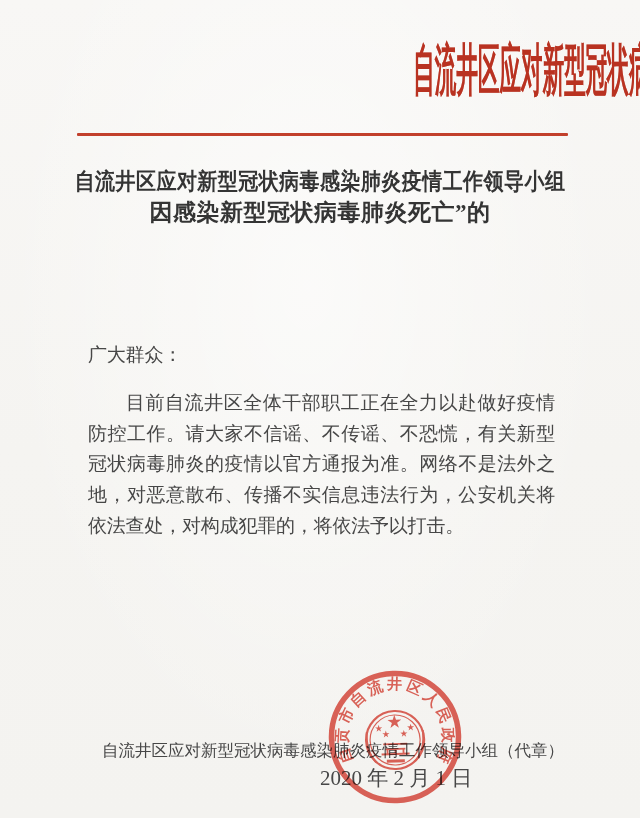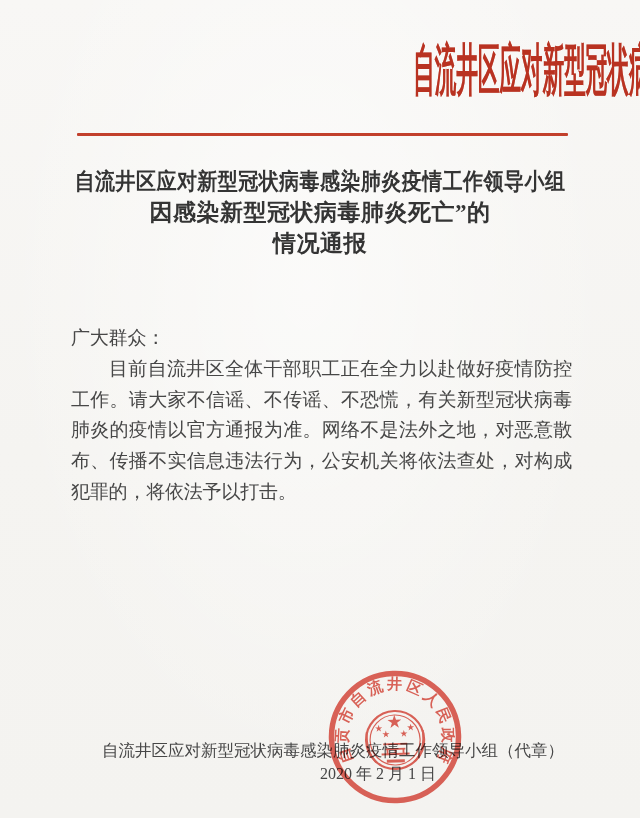--- a/index.html
+++ b/index.html
@@ -65,34 +65,34 @@
   .body-text {
     position: absolute;
     top: 323px; left: 71px;
     width: 501px;
     font-size: 19px;
     line-height: 30.8px;
     color: #474747;
     text-align: justify;
     letter-spacing: -0.2px;
   }
-  .body-text p { margin: 0; }
+  .body-text p { margin: 17px; }
   .body-text p.indent { text-indent: 2em; }
   
   .signature {
     position: absolute;
     top: 740px; right: 76px;
     font-size: 16.5px;
     color: #474747;
     white-space: nowrap;
   }
   .date {
     position: absolute;
     top: 764px; left: 320px;
-    font-size: 16px;
+    font-size: 21px;
     color: #474747;
     white-space: nowrap;
   }
   
   .seal {
     position: absolute;
     left: 326px; top: 668px;
     width: 138px; height: 138px;
     mix-blend-mode: multiply;
     opacity: 0.88;
@@ -107,21 +107,20 @@
 
   <div class="letterhead">
     <span class="stretch">自流井区应对新型冠状病毒感染肺炎疫情工作领导小组</span>
   </div>
 
   <div class="red-rule"></div>
 
   <div class="doc-title">
     <div class="line"><span class="condensed">自流井区应对新型冠状病毒感染肺炎疫情工作领导小组</span></div>
     <div class="line">因感染新型冠状病毒肺炎死亡”的</div>
-    <div class="line">情况通报</div>
   </div>
 
   <div class="body-text">
     <p>广大群众：</p>
     <p class="indent">目前自流井区全体干部职工正在全力以赴做好疫情防控工作。请大家不信谣、不传谣、不恐慌，有关新型冠状病毒肺炎的疫情以官方通报为准。网络不是法外之地，对恶意散布、传播不实信息违法行为，公安机关将依法查处，对构成犯罪的，将依法予以打击。</p>
   </div>
 
   <div class="signature">自流井区应对新型冠状病毒感染肺炎疫情工作领导小组（代章）</div>
   <div class="date">2020 年 2 月 1 日</div>
 

